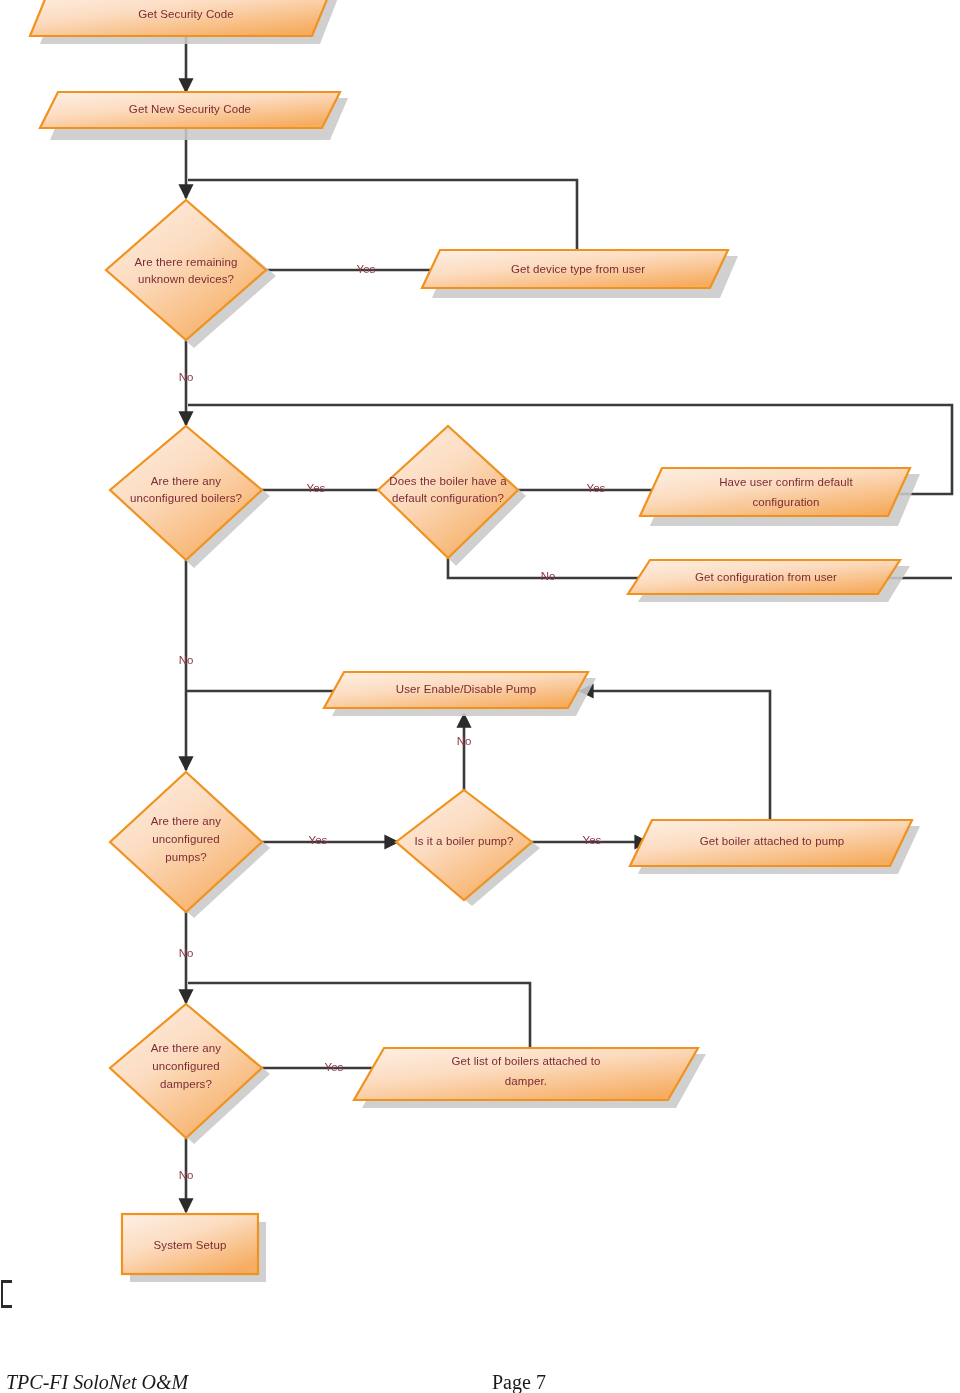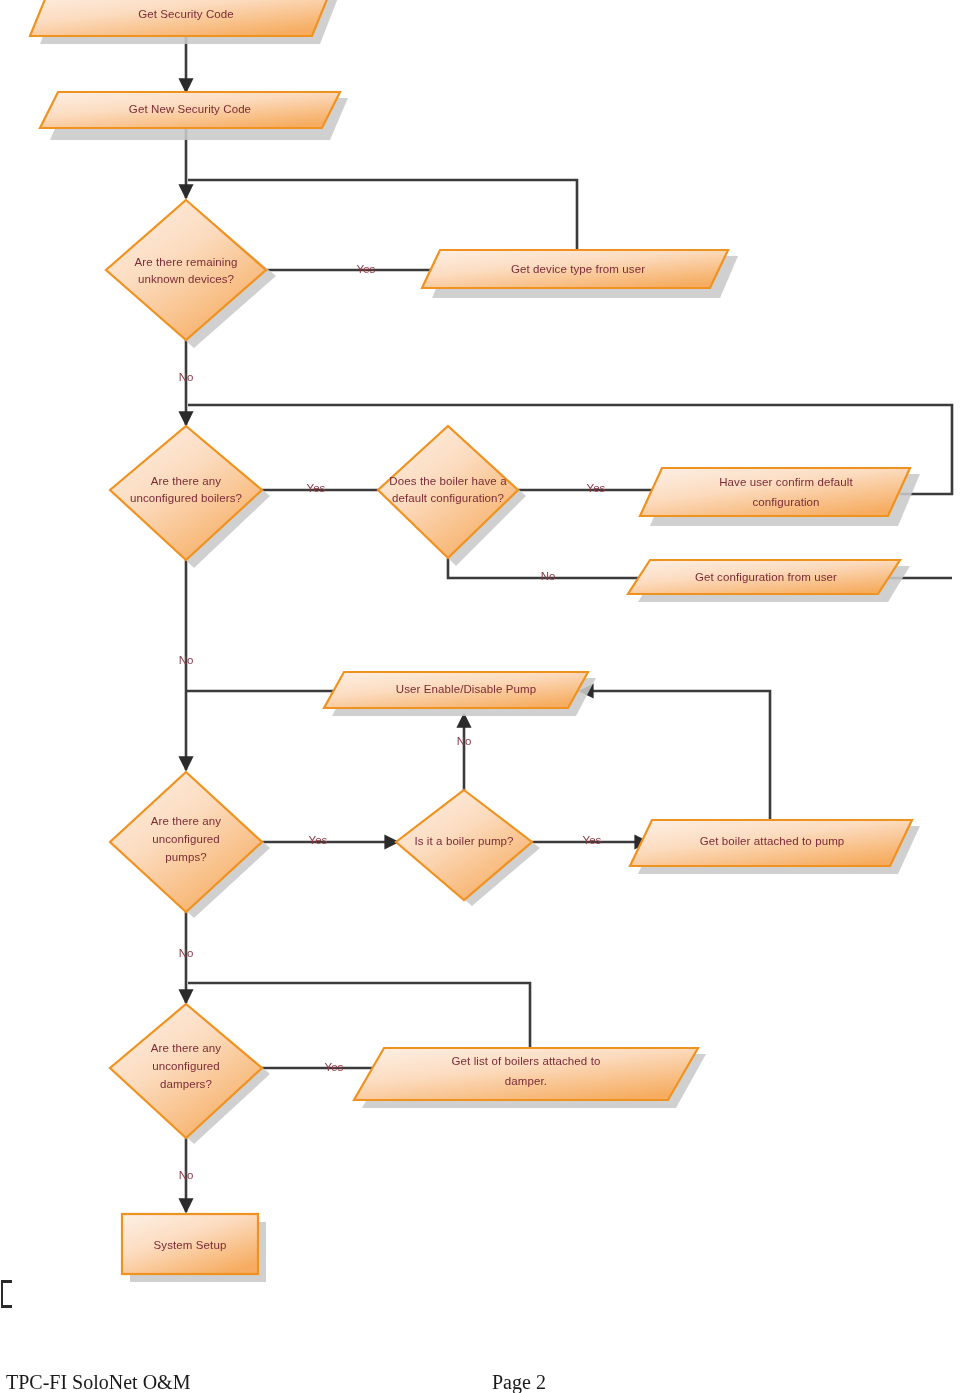--- a/index.html
+++ b/index.html
@@ -64,20 +64,21 @@
     width: 960px;
     font-family: "Liberation Serif", serif;
     font-size: 20px;
     color: #1a1a1a;
   }
   .footer-left {
     position: absolute;
     left: 6px;
     top: 0;
     white-space: nowrap;
+    font-style: italic;
   }
   .footer-center {
     position: absolute;
     left: 492px;
     top: 0;
     white-space: nowrap;
   }
   .caret-artifact {
     position: absolute;
     left: 1px;
@@ -268,14 +269,14 @@
     <text class="edge-label" x="334" y="1068">Yes</text>
     <text class="edge-label" x="186" y="1176">No</text>
   </g>
 </svg>
 </div>
 
 <div class="caret-artifact"></div>
 
 <div class="footer">
   <span class="footer-left">TPC-FI SoloNet O&amp;M</span>
-  <span class="footer-center">Page 2</span>
+  <span class="footer-center">Page 7</span>
 </div>
 
 </body></html>

